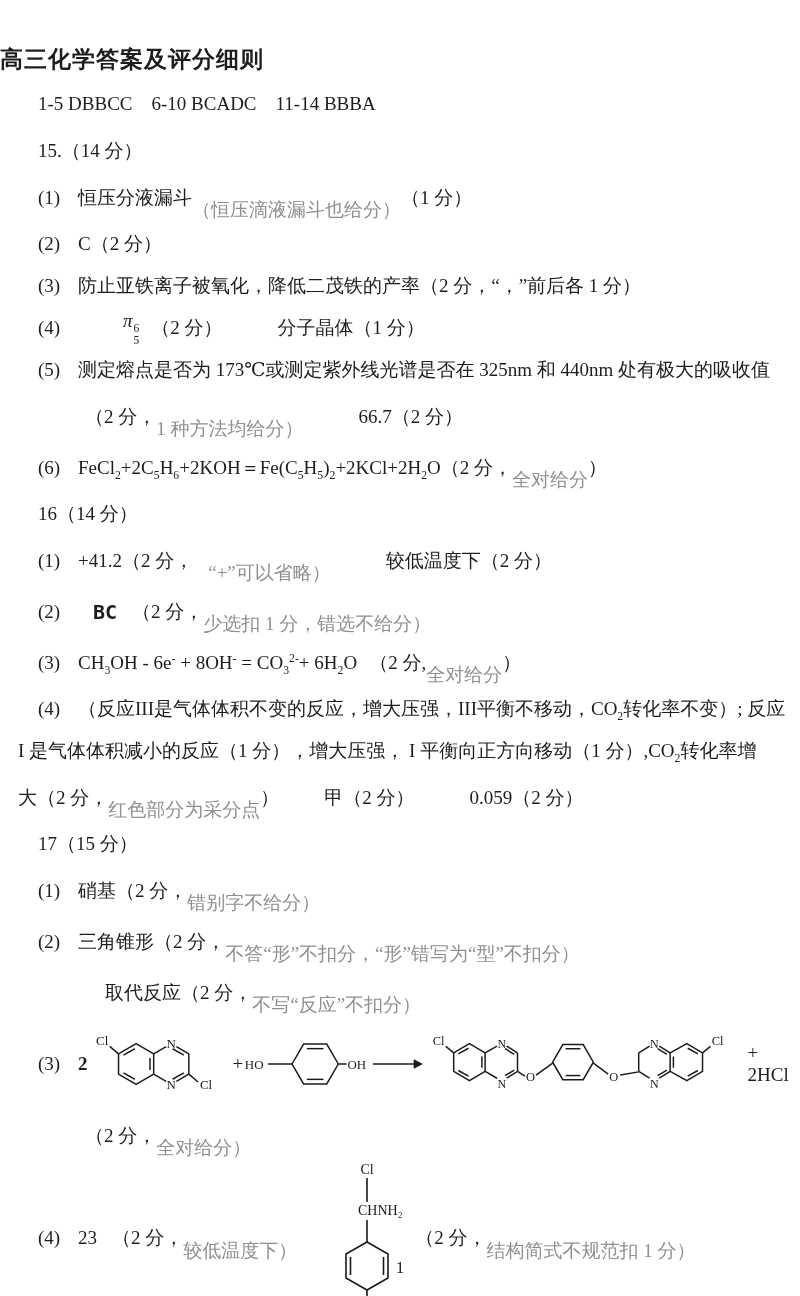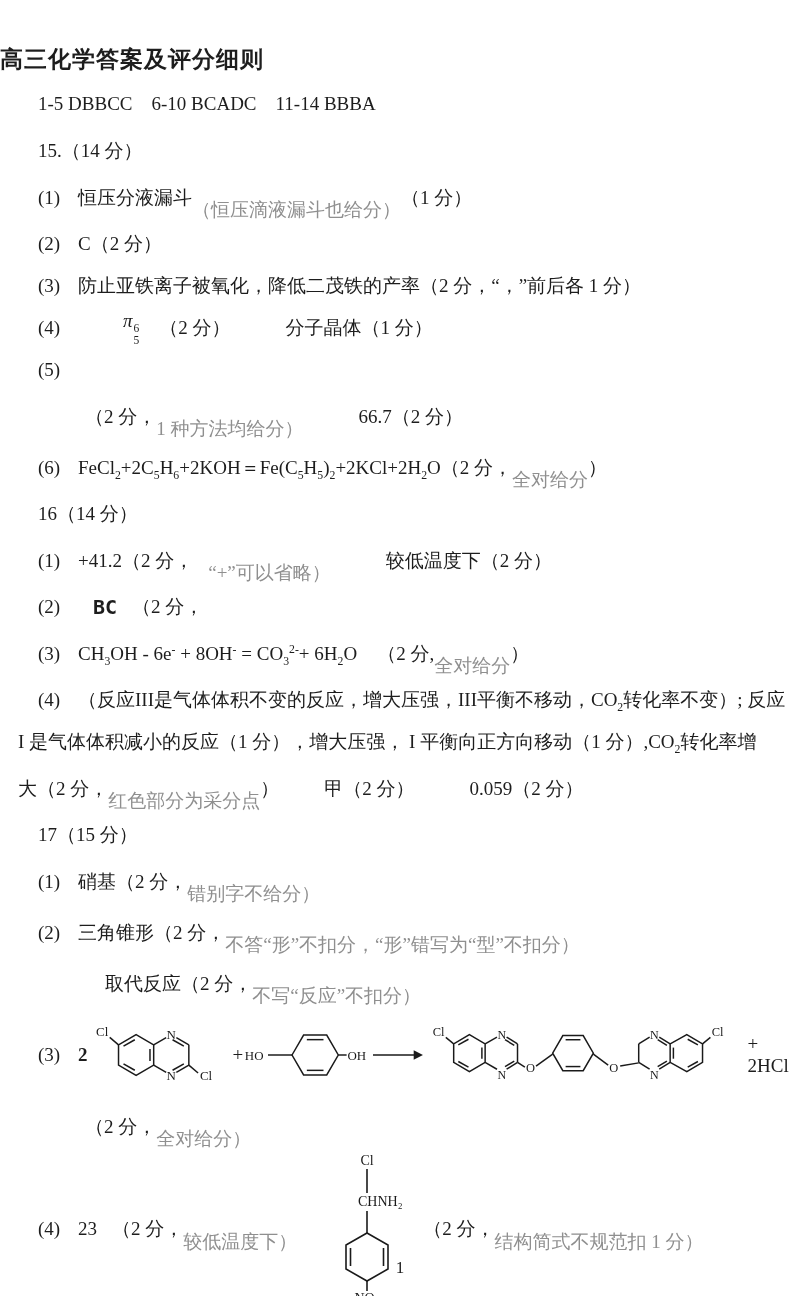--- a/index.html
+++ b/index.html
@@ -11,21 +11,21 @@
     font-size:19px; color:var(--text);
   }
   .title {
     padding-top:44px; height:78px; 
     font-size:23px; font-weight:700; letter-spacing:1px;
   }
   .ln { display:flex; align-items:center; min-height:42px; padding-left:38px; white-space:pre; }
   .ln.answers { min-height:52px; font-weight:400; }
   .num { display:inline-block; min-width:30px; margin-right:10px; }
   .note { color:var(--note);margin-top:25px; }
-  .g10{margin-left:10px} .g15{margin-left:15px} .g20{margin-left:20px}
+  .g10{margin-left:10px} .g15{margin-left:15px} .g20{margin-left:12px}
   .g40{margin-left:55px} .g45{margin-left:45px} .g55{margin-left:55px}
   .ind85{padding-left:85px} .ind105{padding-left:105px} .ind30{padding-left:18px}
   sub,sup { font-size:0.62em; line-height:0; }
   .ss { display:inline-flex; flex-direction:column; font-size:11.5px; line-height:1;
         vertical-align:-5px; font-style:normal; margin-left:1px; }
   .bc { font-family:"DejaVu Sans Mono",monospace; font-weight:700; font-size:20px; }
   .rx-row { display:flex; align-items:center; min-height:90px; padding-left:38px; }
   .st-row { display:flex; align-items:center; min-height:154px; padding-left:38px; }
   svg { display:block; }
   svg line, svg path, svg polygon.ring { stroke:#1a1a1a; stroke-width:1.6; fill:none; }
@@ -61,20 +61,21 @@
 
 <div class="ln">
   <span class="num">(4)</span>
   <span class="g45"><i>π</i><span class="ss"><span>6</span><span>5</span></span></span>
   <span class="g20">（2 分）</span>
   <span class="g55">分子晶体（1 分）</span>
 </div>
 
 <div class="ln">
   <span class="num">(5)</span>
+  <span>测定熔点是否为 173℃或测定紫外线光谱是否在 325nm 和 440nm 处有极大的吸收值</span>
 </div>
 
 <div class="ln ind85">
   <span>（2 分，</span>
   <span class="note">1 种方法均给分）</span>
   <span class="g55">66.7（2 分）</span>
 </div>
 
 <div class="ln">
   <span class="num">(6)</span>
@@ -90,20 +91,21 @@
   <span class="num">(1)</span>
   <span>+41.2（2 分，</span>
   <span class="note g15">“+”可以省略）</span>
   <span class="g40">较低温度下（2 分）</span>
 </div>
 
 <div class="ln">
   <span class="num">(2)</span>
   <span class="bc g15">BC</span>
   <span class="g15">（2 分，</span>
+  <span class="note">少选扣 1 分，错选不给分）</span>
 </div>
 
 <div class="ln">
   <span class="num">(3)</span>
   <span>CH<sub>3</sub>OH - 6e<sup>-</sup> + 8OH<sup>-</sup> = CO<sub>3</sub><sup>2-</sup>+ 6H<sub>2</sub>O</span>
   <span class="g20">（2 分,</span>
   <span class="note">全对给分</span>
   <span>）</span>
 </div>
 

